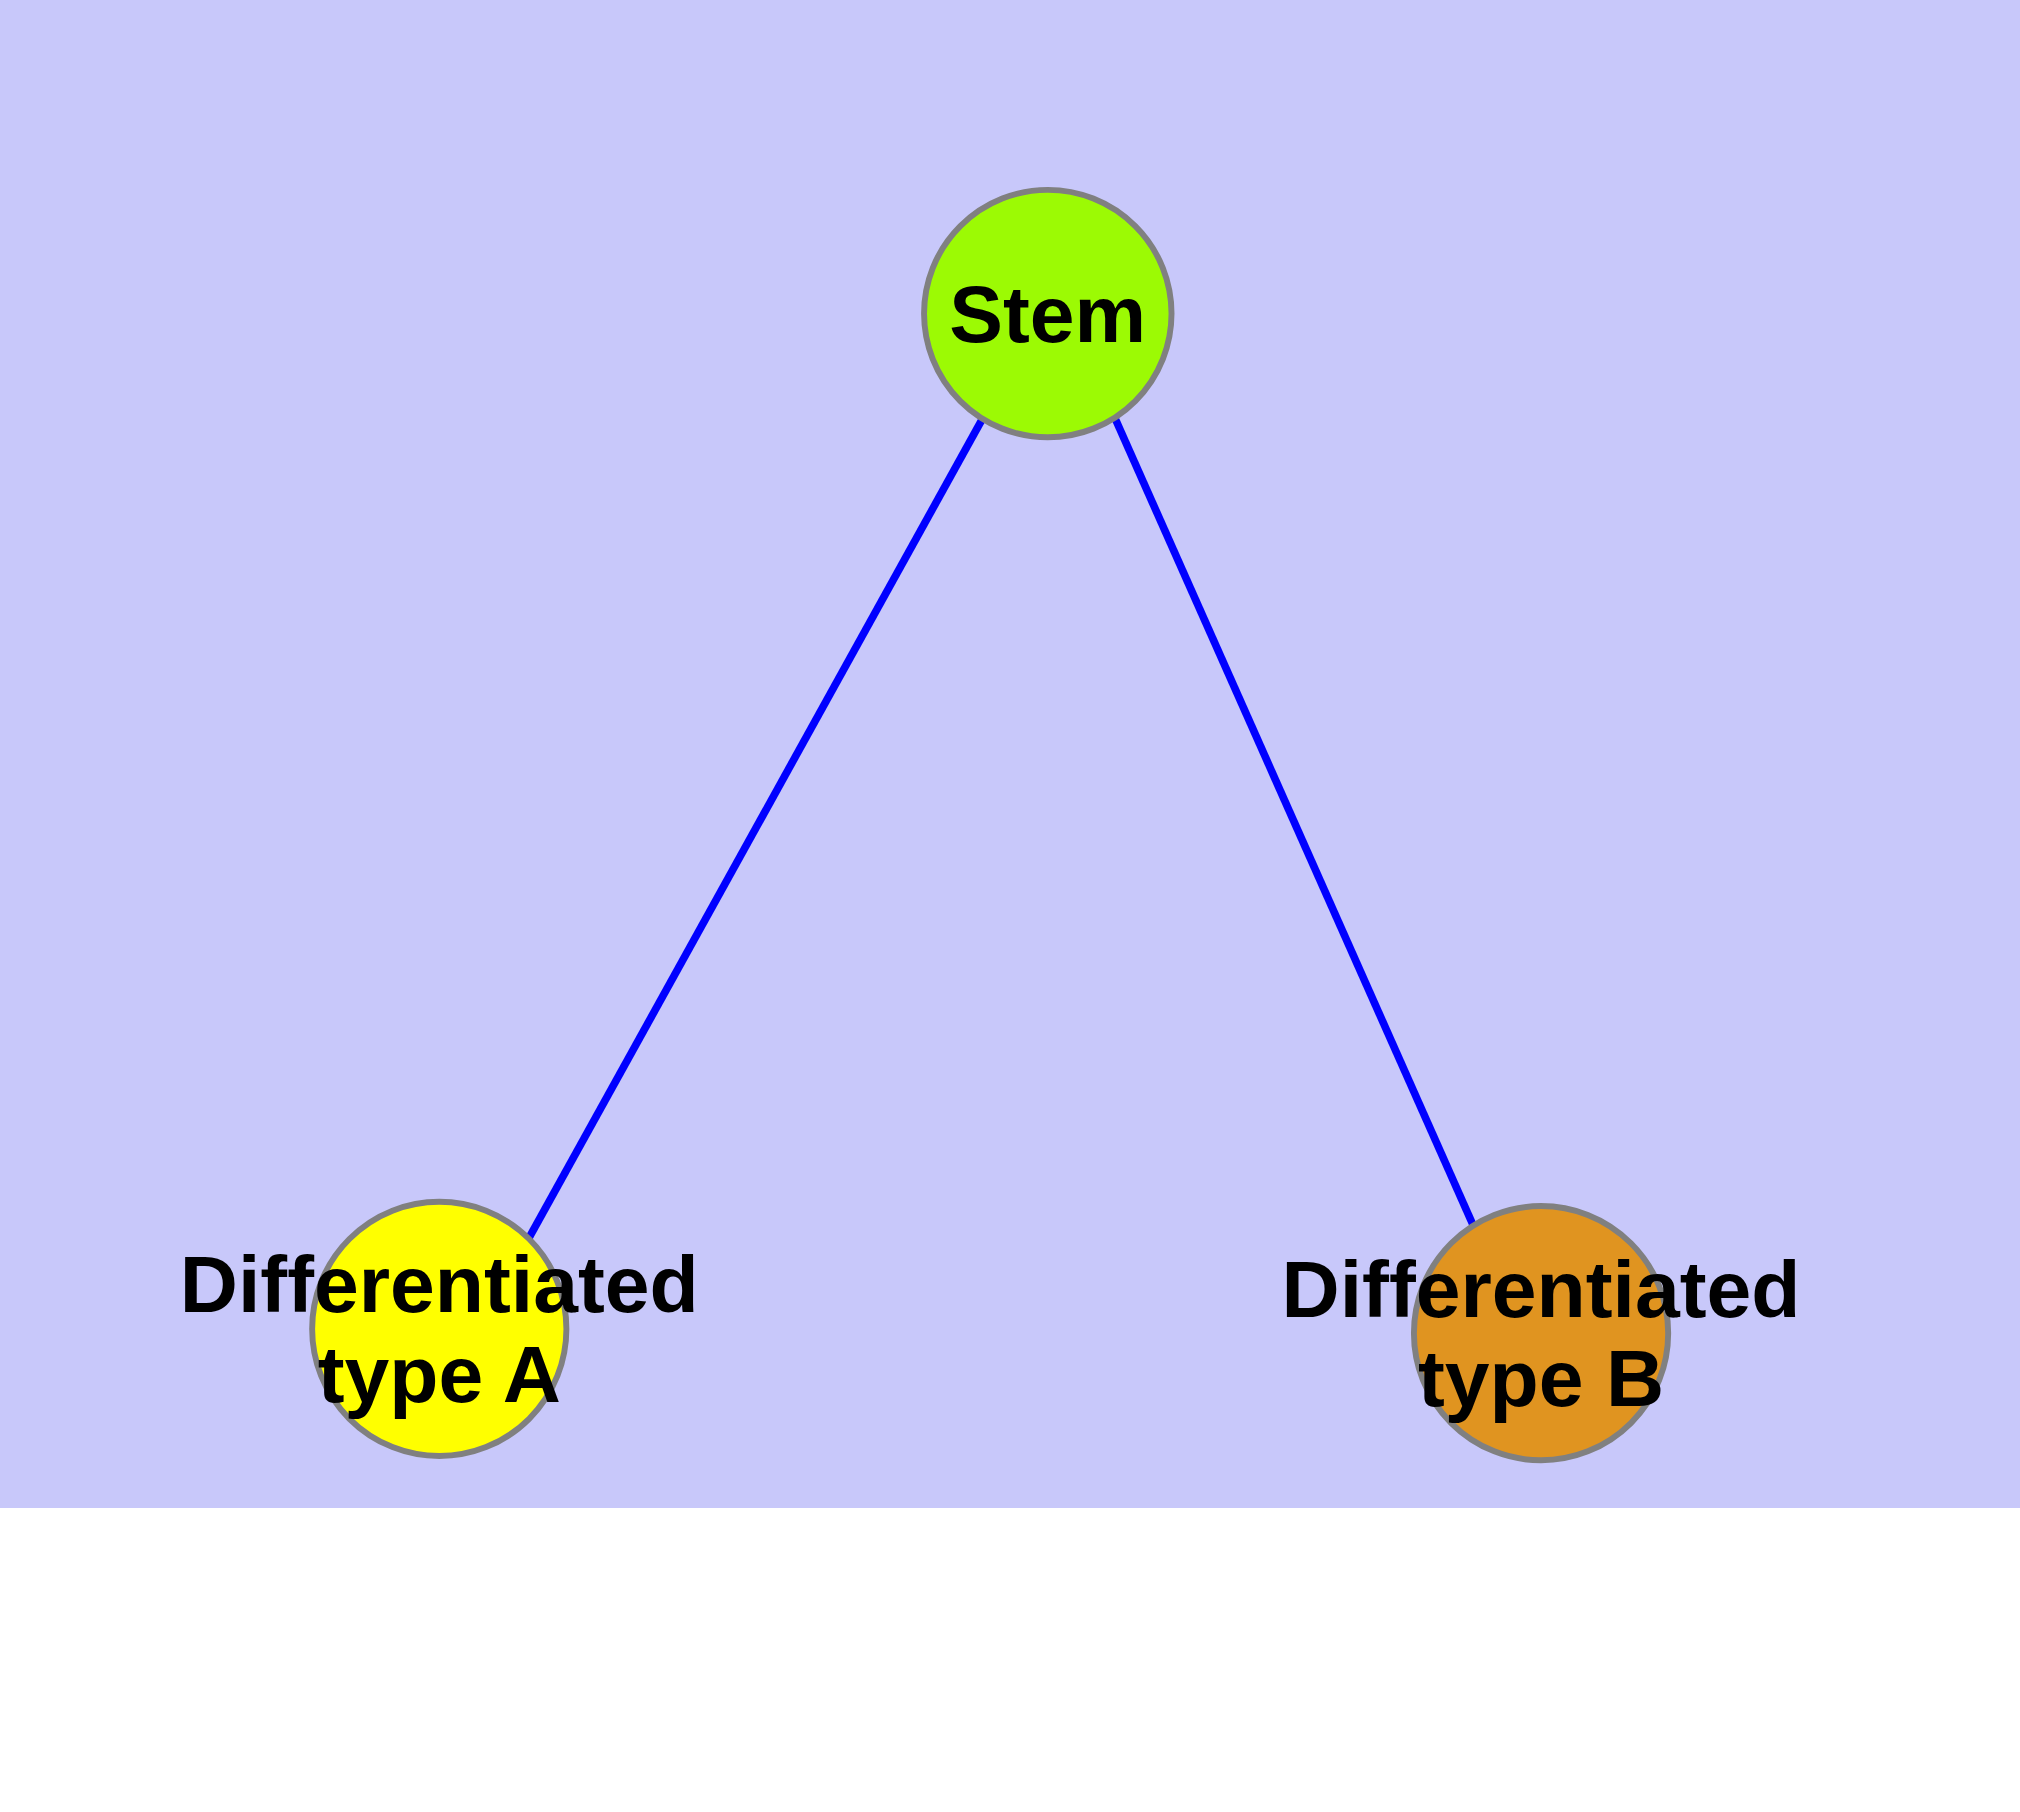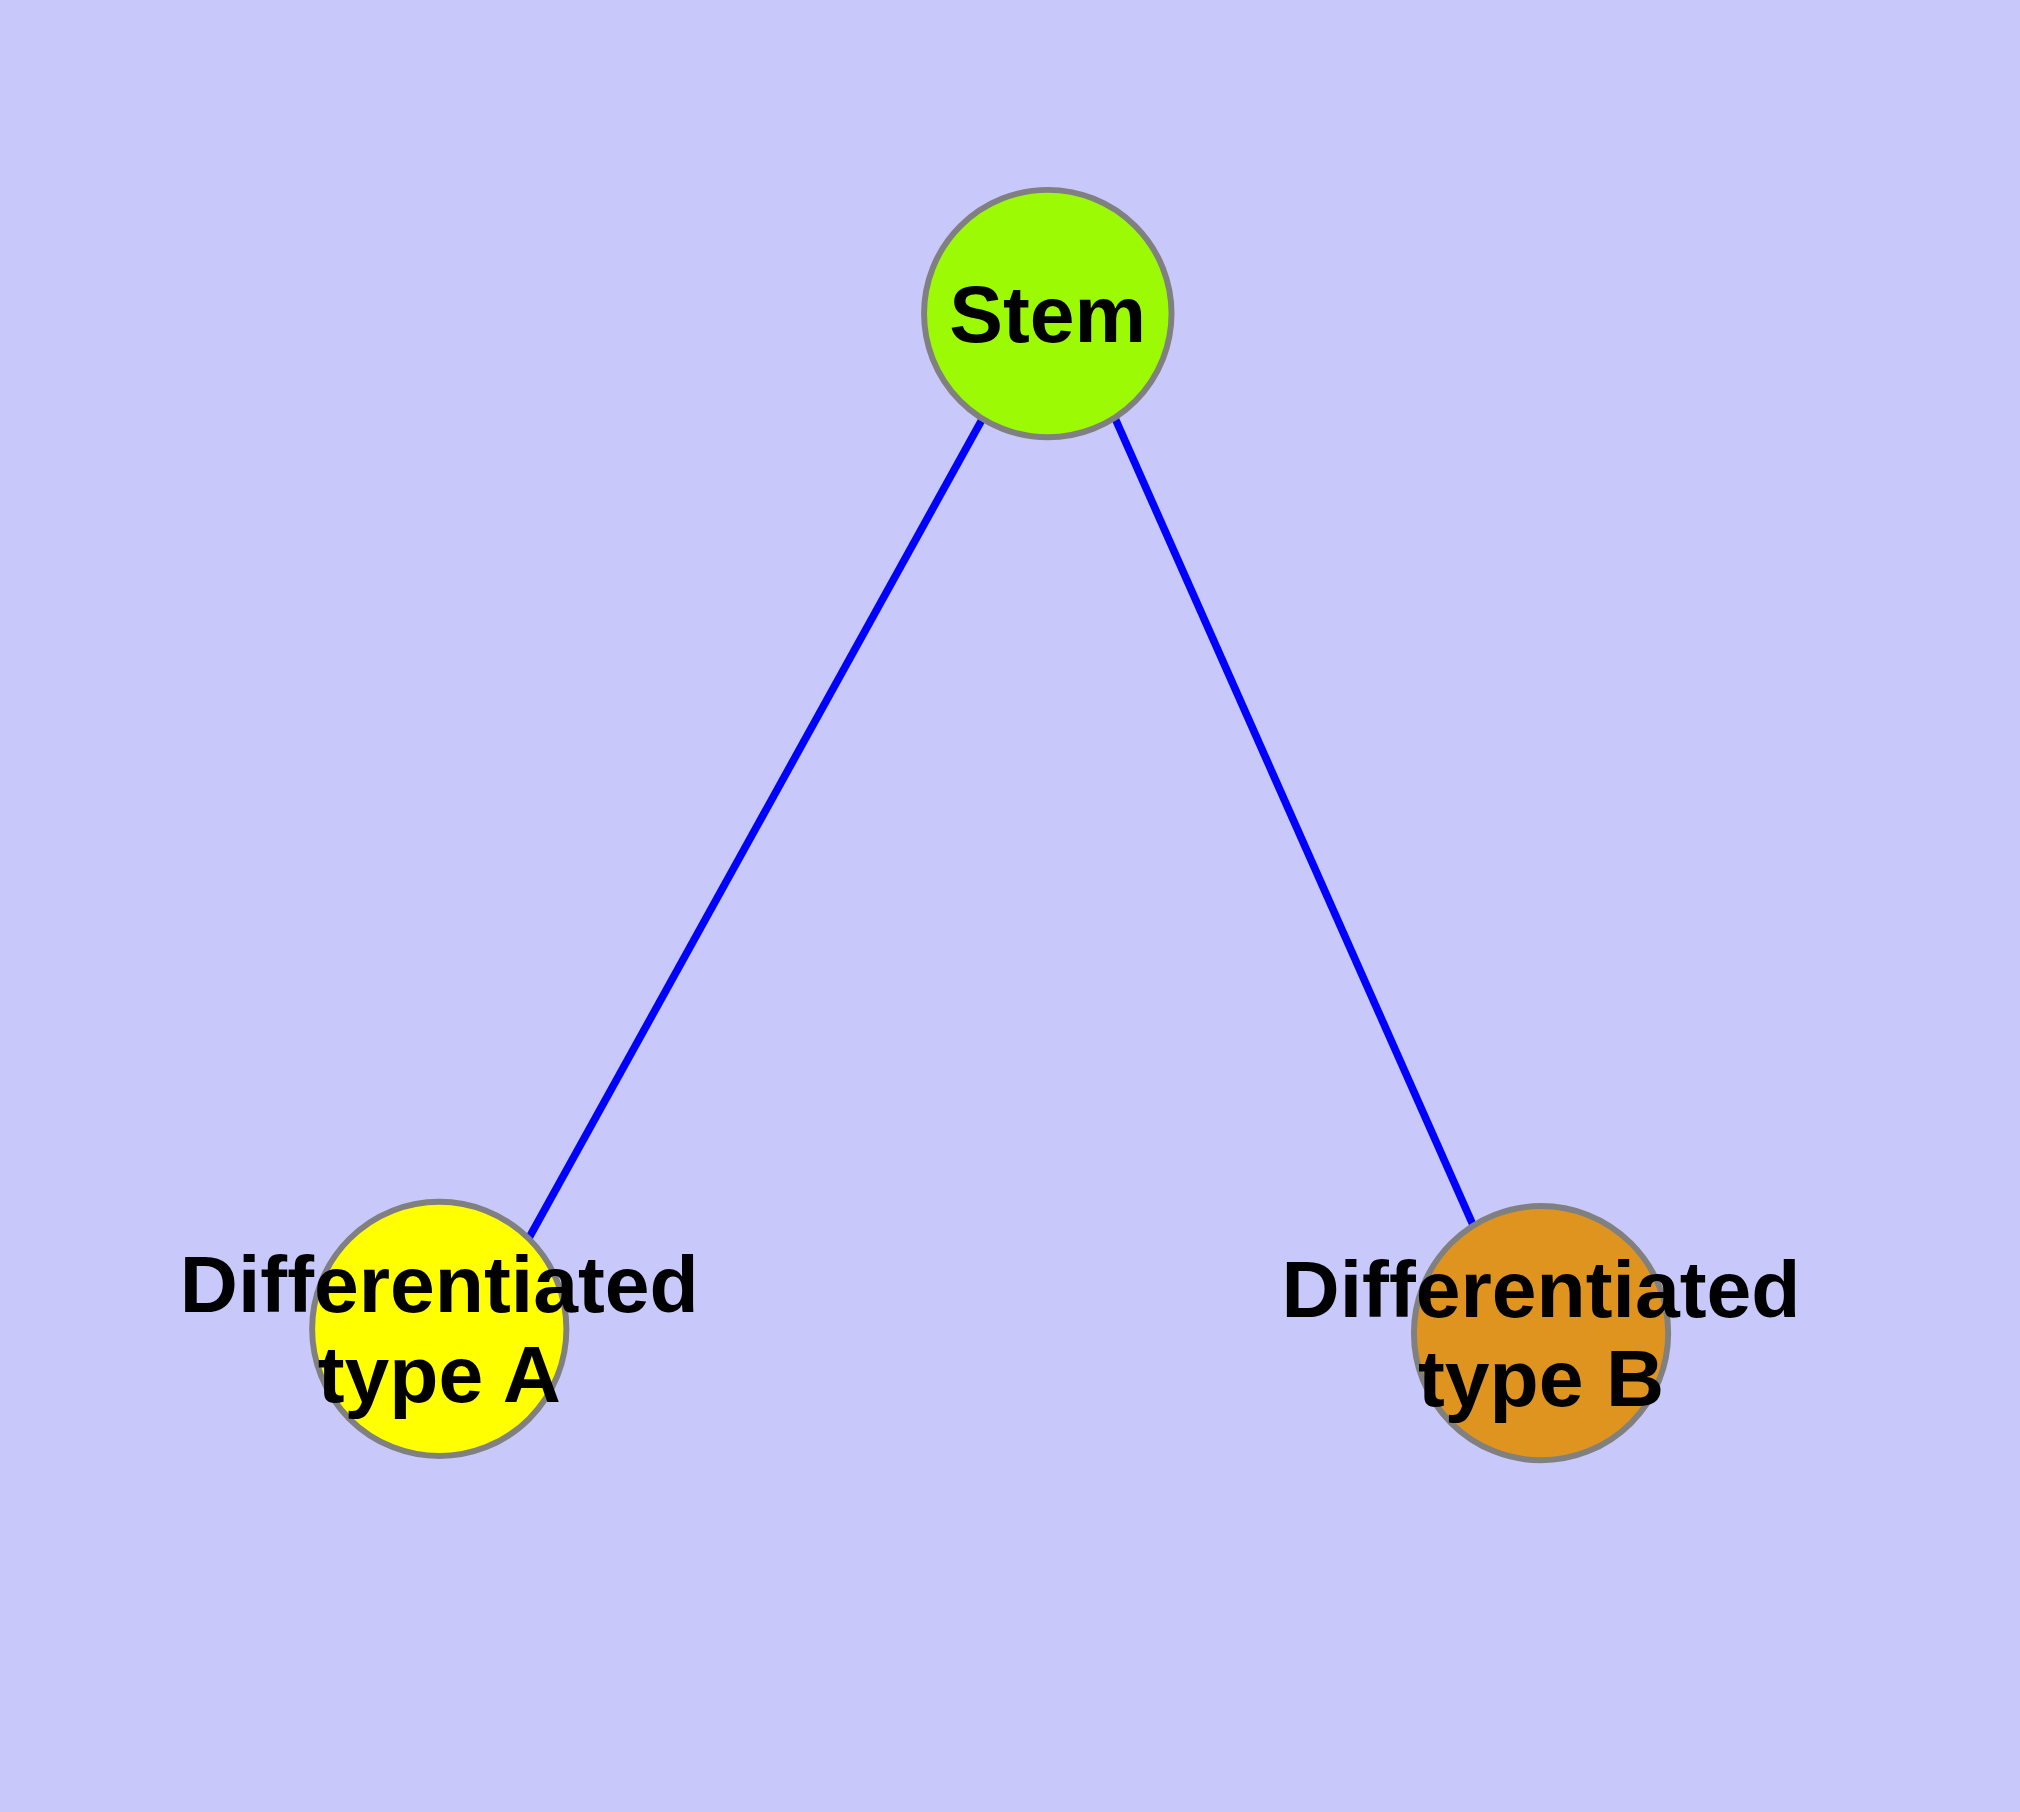--- a/index.html
+++ b/index.html
@@ -3,21 +3,21 @@
 <meta charset="utf-8">
 <style>
   html, body {
     margin: 0;
     padding: 0;
     background: #ffffff;
   }
   #canvas {
     position: relative;
     width: 2021px;
-    height: 1812px;
+    height: 1508px;
     overflow: hidden;
     font-family: "Liberation Sans", sans-serif;
     text-align: right;
   }
   .bg-plane {
     position: absolute;
     left: 0;
     top: 0;
     width: 2021px;
     height: 1812px;

